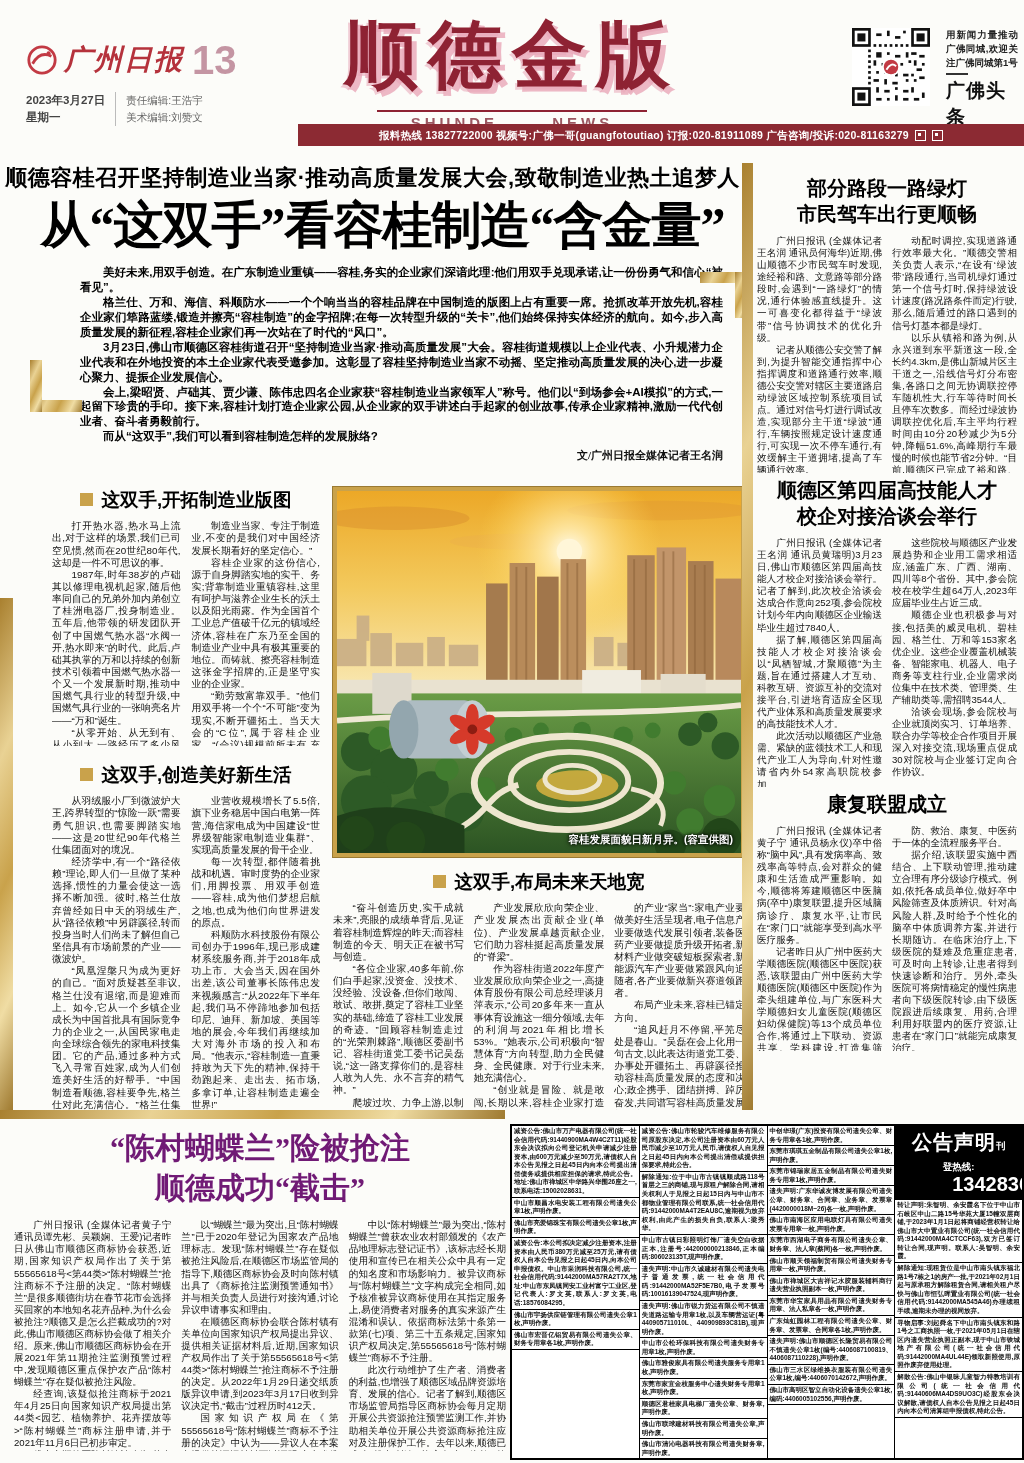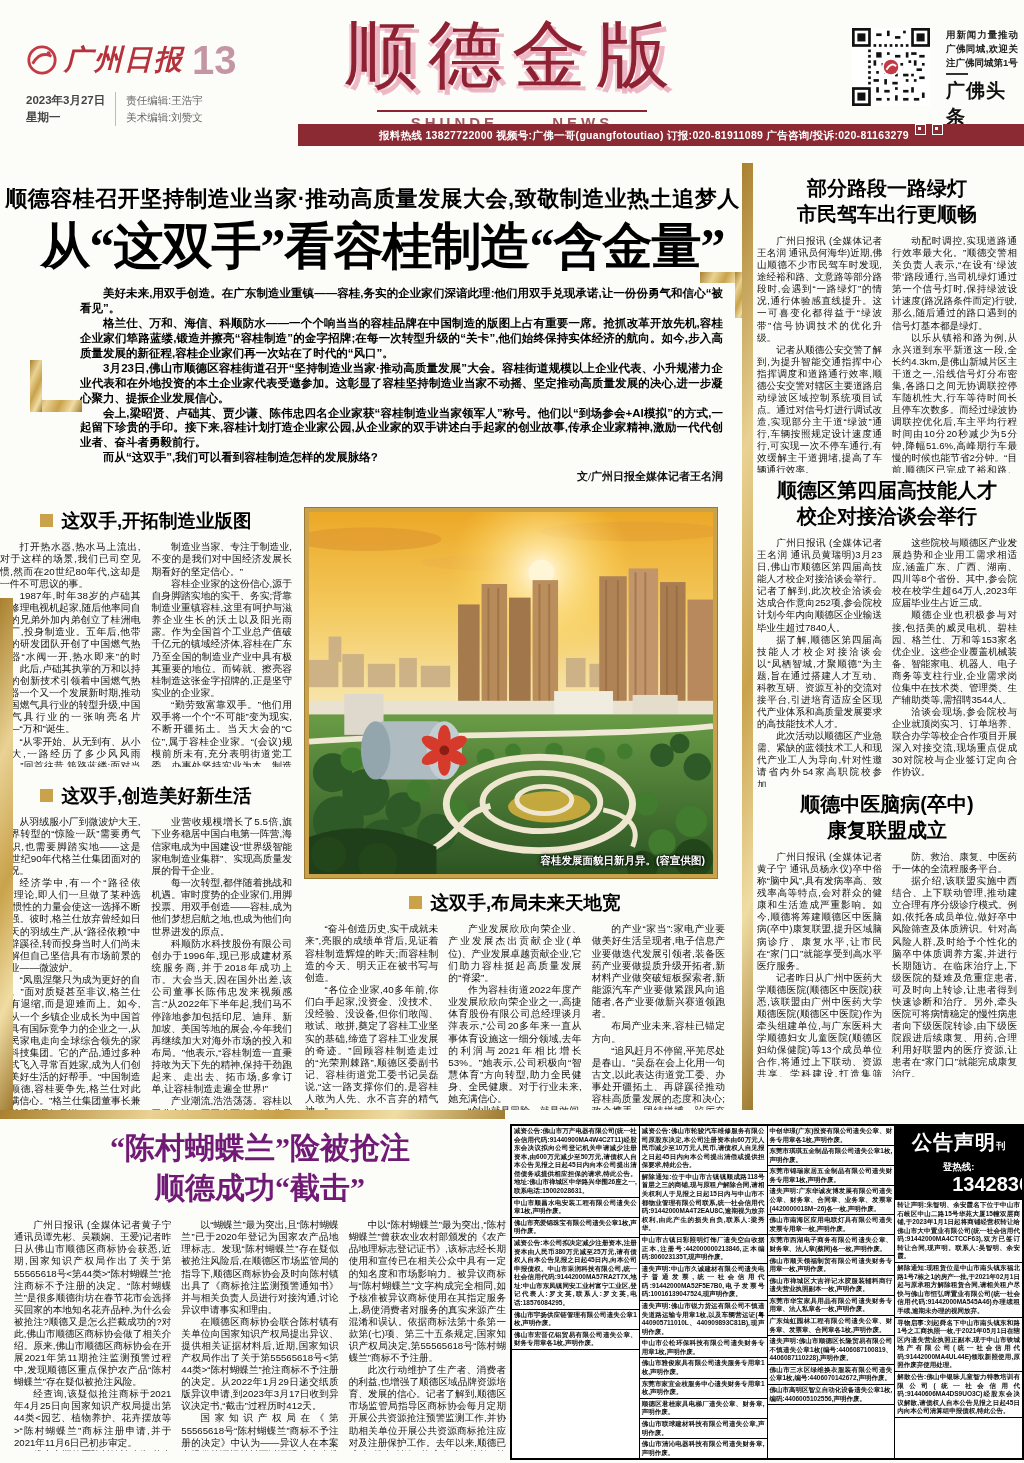--- a/index.html
+++ b/index.html
@@ -8,45 +8,45 @@
   .gold{background:linear-gradient(115deg,#a9802f 0%,#e9d294 30%,#c9a24b 55%,#f0dda4 78%,#9f7a30 100%);}
 
   
   .brand-row{position:absolute;left:26px;top:40px;display:flex;align-items:center;gap:6px;}
   .brand-name{font-family:"Liberation Serif",serif;font-style:italic;font-weight:bold;color:#b5323c;font-size:28px;letter-spacing:2px;}
   .page-num{color:#c495a3;font-size:40px;font-weight:900;line-height:1;margin-left:2px;}
   .date-row{position:absolute;left:26px;top:92px;display:flex;gap:10px;align-items:center;}
   .date-col{font-size:11.5px;font-weight:700;color:#444;line-height:1.5;}
   .ed-col{font-size:10.5px;color:#666;line-height:1.6;border-left:1px solid #bbb;padding-left:10px;}
   .masthead{position:absolute;left:260px;right:260px;top:6px;text-align:center;}
-  .masthead-title{font-family:"Liberation Serif",serif;font-size:74px;font-weight:400;color:#8e2233;letter-spacing:10px;
+  .masthead-title{font-family:"Liberation Serif",serif;font-size:74px;font-weight:700;color:#8e2233;letter-spacing:10px;
     text-shadow:5px 5px 0 rgba(232,166,184,.8), -2px 3px 0 rgba(232,166,184,.55);}
   .masthead-rule{width:270px;border-top:2px solid #8e2233;margin:4px auto 2px;}
   .masthead-en{font-size:15px;color:#9b5660;letter-spacing:4px;word-spacing:46px;font-weight:bold;}
   .qr-block{position:absolute;right:6px;top:28px;width:166px;}
   .qr-top{display:flex;gap:16px;}
   .qr-svg{width:78px;height:78px;}
   .qr-right{flex:1;}
   .qr-caption{font-size:9.5px;font-weight:700;color:#222;line-height:1.45;text-align:justify;}
   .qr-dash{width:22px;border-top:2px solid #333;margin:4px 0 3px;}
   .qr-brand{font-size:19px;font-weight:900;color:#111;letter-spacing:1px;}
   .qr-footnote{font-size:8px;color:#555;margin-top:5px;font-weight:700;}
   .info-bar{position:absolute;left:298px;top:124px;width:726px;height:22px;background:#8c2a33;color:#fff;
-    font-size:10.5px;font-weight:700;line-height:22px;text-align:center;letter-spacing:.3px;display:flex;justify-content:center;gap:6px;}
+    font-size:10.5px;font-weight:700;line-height:22px;text-align:center;letter-spacing:.3px;display:flex;align-items:center;justify-content:center;gap:6px;}
   .mini-icon{display:inline-block;width:11px;height:11px;border:1.5px solid #fff;box-sizing:border-box;background:
     linear-gradient(#fff 0 0) 2px 2px/3px 3px no-repeat;}
 
   
   .feature{position:absolute;left:0;top:163px;width:745px;height:947px;overflow:hidden;}
-  .kicker{margin-top:21px;text-align:center;font-size:22px;font-weight:900;letter-spacing:.5px;color:#000;}
+  .kicker{margin-top:0;text-align:center;font-size:22px;font-weight:900;letter-spacing:.5px;color:#000;}
   .headline{font-family:"Liberation Serif",serif;font-size:50px;font-weight:900;text-align:center;margin-top:4px;line-height:1.12;color:#000;letter-spacing:-1px;padding-left:20px;}
   .lead-wrap{margin:12px 22px 0 80px;position:relative;}
   .lead-text p{font-size:11.5px;font-weight:700;line-height:1.3;text-indent:2em;text-align:justify;margin:0;color:#000;}
   .byline{text-align:right;font-size:11px;margin-top:4px;font-weight:700;font-family:"Liberation Serif",serif;}
-  .feature-cols{display:flex;margin-top:24px;}
+  .feature-cols{display:flex;margin-top:24px;padding-left:20px;margin-left:32px;}
   .left-block{width:292px;}
   .right-block{width:420px;margin-left:13px;}
   .sec-h{display:flex;align-items:center;justify-content:center;gap:8px;font-size:18.5px;font-weight:900;color:#000;}
   .sq{width:13px;height:13px;background:#c9a24b;flex:0 0 auto;}
   .cols{display:flex;gap:11px;overflow:hidden;margin-top:8px;}
   .col{flex:1;min-width:0;}
   .col p{font-size:9.8px;line-height:1.24;text-indent:2em;text-align:justify;margin:0;color:#111;}
   .sec1-cols{height:226px;}
   .sec2-h{margin-top:16px;}
   .sec2-cols{height:330px;}
@@ -469,21 +469,20 @@
         </div>
 
         <div class="col">
 
         <p>这些院校与顺德区产业发展趋势和企业用工需求相适应,涵盖广东、广西、湖南、四川等8个省份。其中,参会院校在校学生超64万人,2023年应届毕业生占近三成。</p>
           <p>顺德企业也积极参与对接,包括美的威灵电机、碧桂园、格兰仕、万和等153家名优企业。这些企业覆盖机械装备、智能家电、机器人、电子商务等支柱行业,企业需求岗位集中在技术类、管理类、生产辅助类等,需招聘3544人。</p>
           <p>洽谈会现场,参会院校与企业就顶岗实习、订单培养、联合办学等校企合作项目开展深入对接交流,现场重点促成30对院校与企业签订定向合作协议。</p>
         </div>
       </div>
     <div class="sb-title sb-gap">
-      <div>顺德中医脑病(卒中)</div>
         <div>康复联盟成立</div>
     </div>
     <div class="sb-cols sb-cols-c">
 
         <div class="col">
 
         <p>广州日报讯 (全媒体记者黄子宁 通讯员杨永仪)卒中俗称“脑中风”,具有发病率高、致残率高等特点,会对群众的健康和生活造成严重影响。如今,顺德将筹建顺德区中医脑病(卒中)康复联盟,提升区域脑病诊疗、康复水平,让市民在“家门口”就能享受到高水平医疗服务。</p>
           <p>记者昨日从广州中医药大学顺德医院(顺德区中医院)获悉,该联盟由广州中医药大学顺德医院(顺德区中医院)作为牵头组建单位,与广东医科大学顺德妇女儿童医院(顺德区妇幼保健院)等13个成员单位合作,将通过上下联动、资源共享、学科建设,打造集筛查、预</p>
         </div>
 

